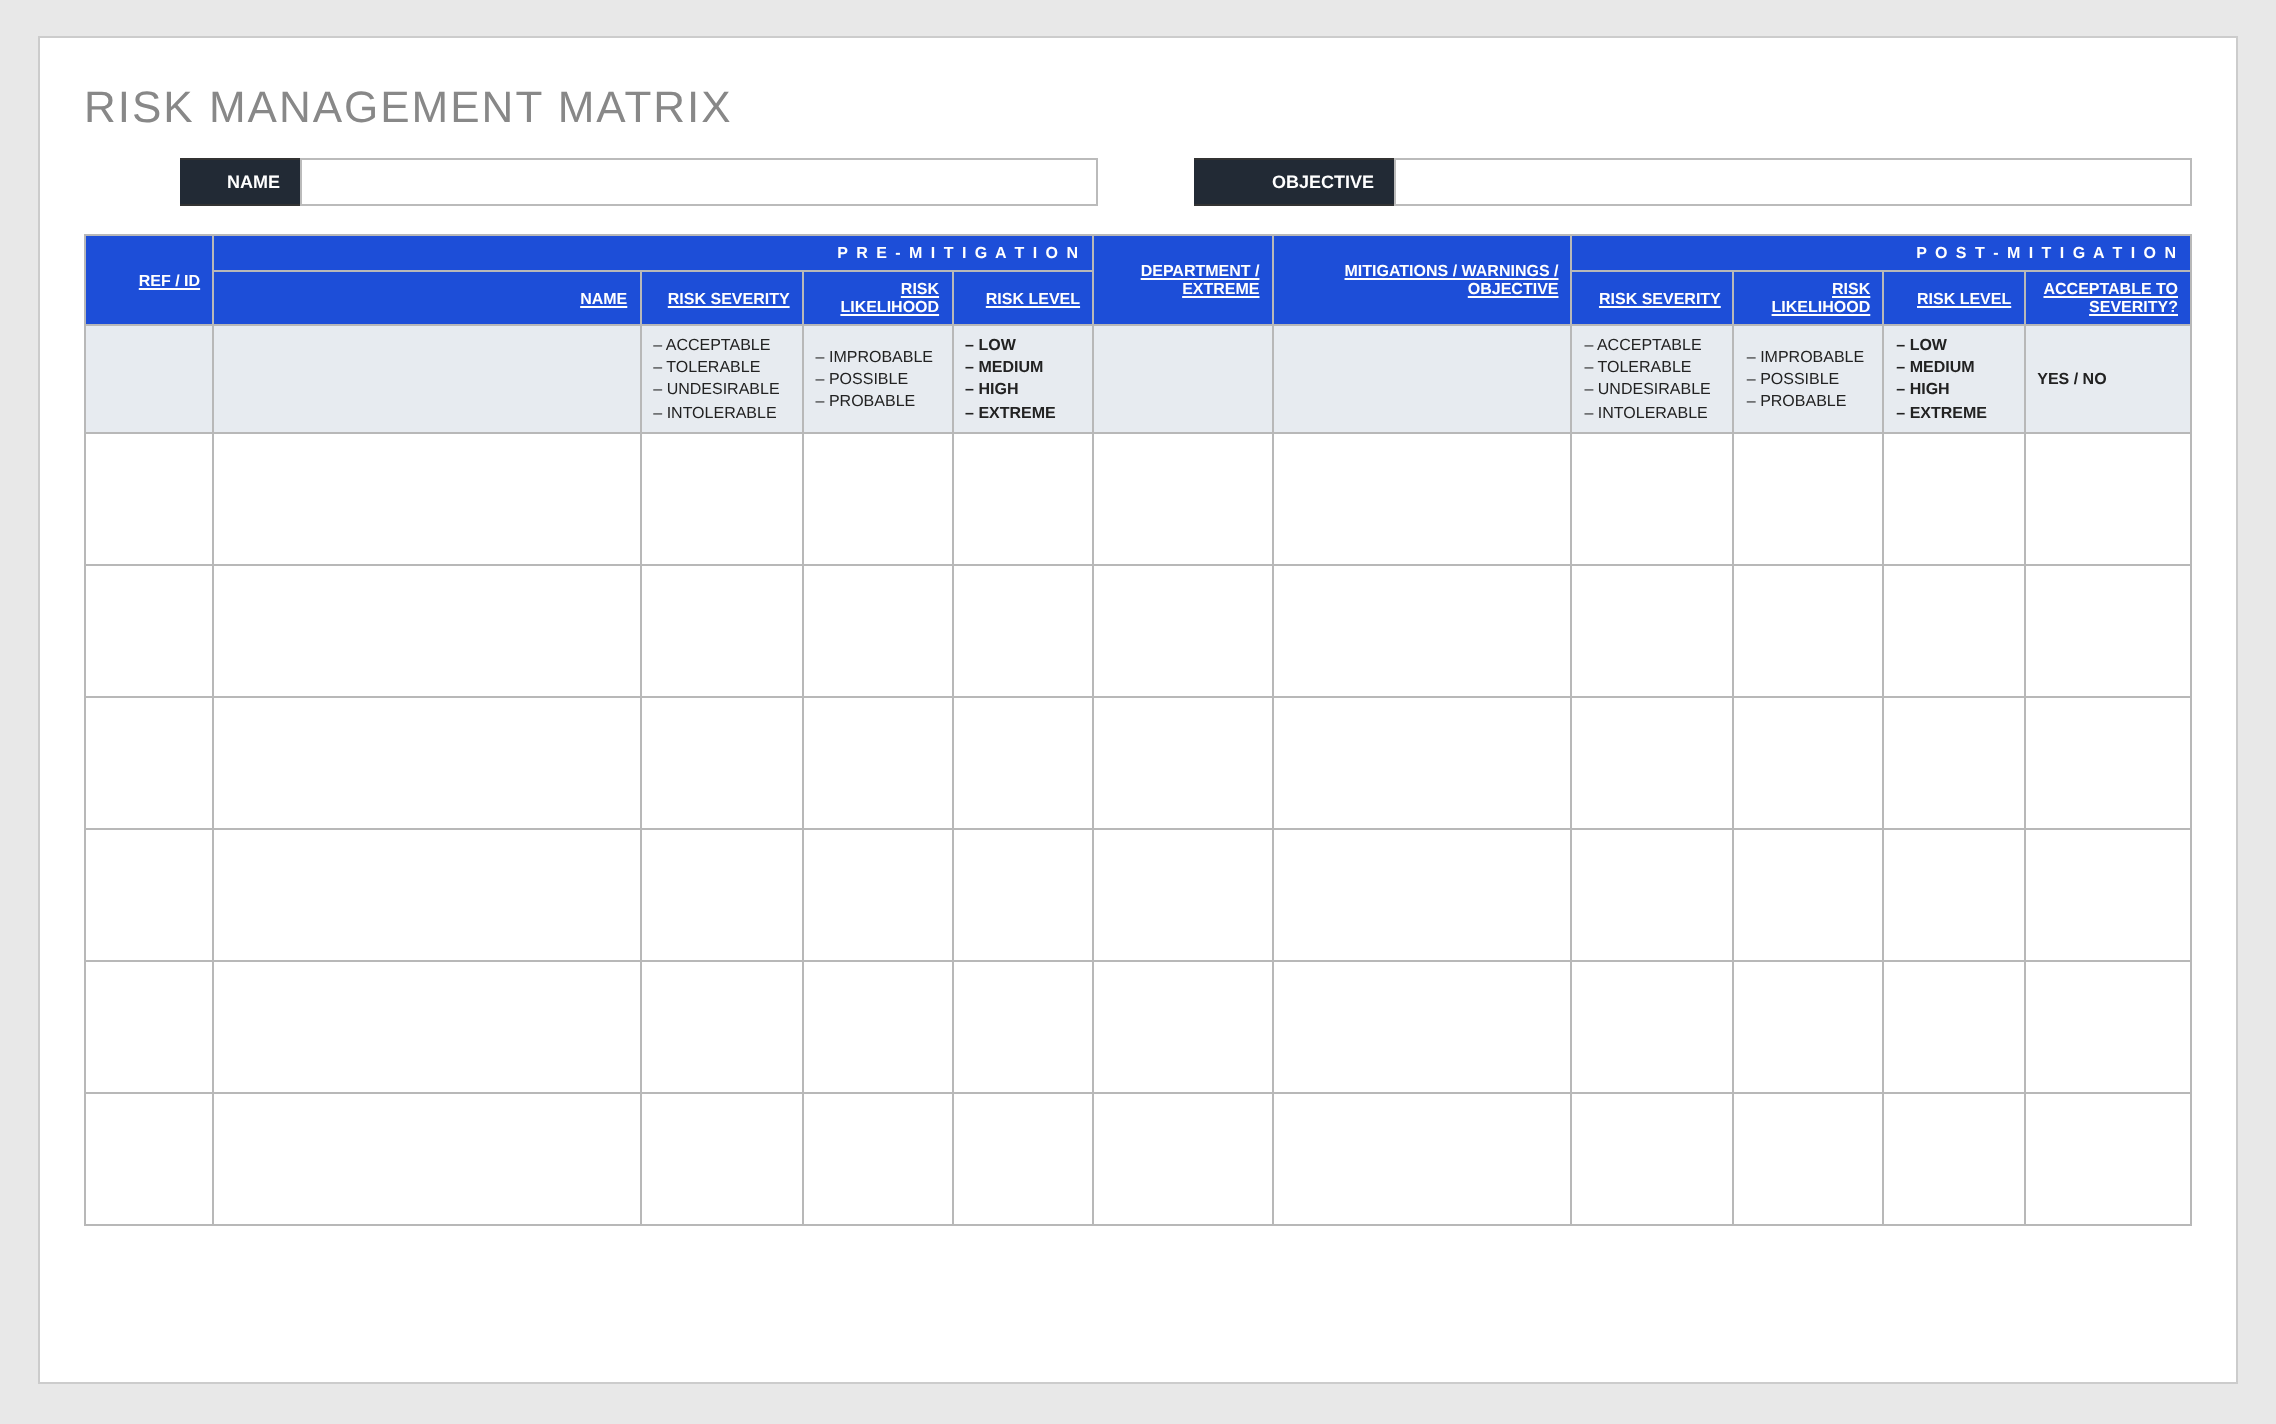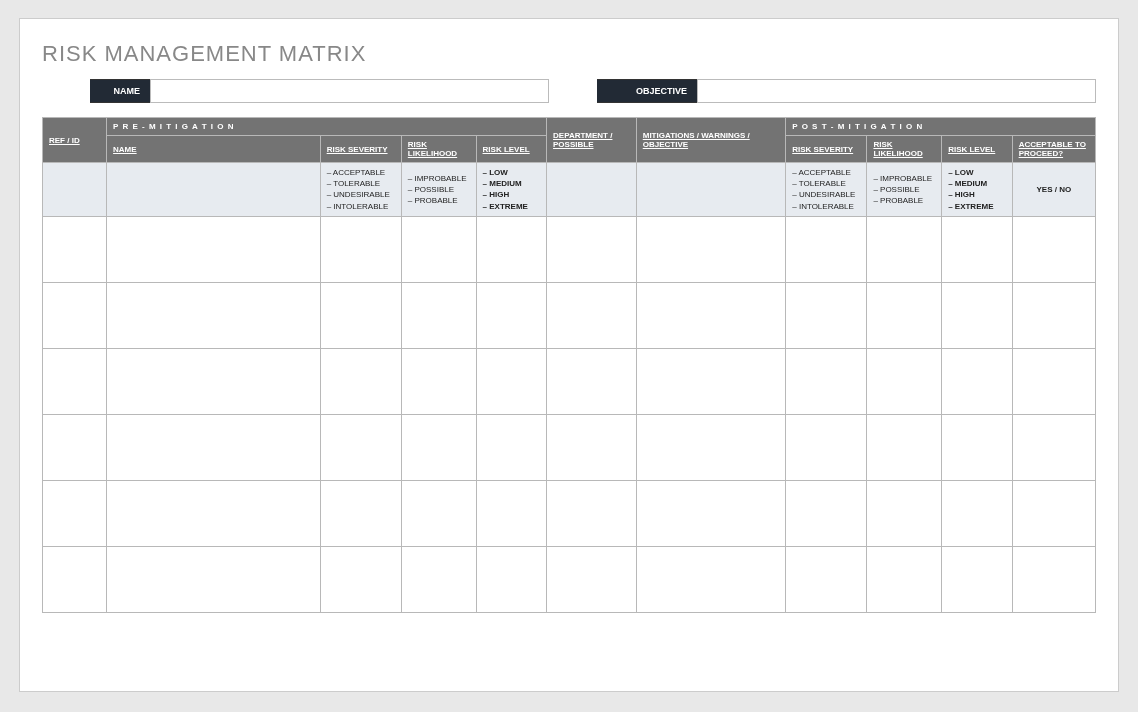--- a/index.html
+++ b/index.html
@@ -52,37 +52,37 @@
     border-collapse: collapse;
     table-layout: fixed;
   }
   table.matrix th, table.matrix td {
     border: 1px solid #b8b8b8;
     font-size: 8px;
     vertical-align: middle;
     padding: 4px 6px;
   }
   th.group, th.col {
-    background: #737373;
+    background: #1d4ed8;
     color: #fff;
     font-weight: 700;
-    text-align: left;
+    text-align: right;
     letter-spacing: 1px;
   }
   th.group { padding: 5px 4px; }
   th.col   { padding: 6px 4px; letter-spacing: 0; text-decoration: underline; }
   tr.hints td {
     background: #e7ebf0;
     color: #222;
     font-size: 8px;
     line-height: 1.4;
     height: 46px;
   }
   tr.hints td.bold { font-weight: 700; margin-left: 21px; }
-  tr.hints td.center { text-align: center; }
+  tr.hints td.center { text-align: left; }
   tr.data td {
     background: #fff;
     height: 66px;
   }
   
   col.c-ref  { width: 60px; }
   col.c-risk { width: 200px; }
   col.c-sev  { width: 76px; }
   col.c-lik  { width: 70px; }
   col.c-lvl  { width: 66px; }
@@ -120,33 +120,33 @@
         <col class="c-mit">
       <col class="c-sev2">
         <col class="c-lik2">
         <col class="c-lvl2">
         <col class="c-acc">
     </colgroup>
     <thead>
       <tr>
         <th class="col" rowspan="2">REF / ID</th>
         <th class="group" colspan="4">P R E - M I T I G A T I O N</th>
-        <th class="col" rowspan="2">DEPARTMENT / POSSIBLE</th>
+        <th class="col" rowspan="2">DEPARTMENT / EXTREME</th>
         <th class="col" rowspan="2">MITIGATIONS / WARNINGS / OBJECTIVE</th>
         <th class="group" colspan="4">P O S T - M I T I G A T I O N</th>
       </tr>
       <tr>
         <th class="col">NAME</th>
         <th class="col">RISK SEVERITY</th>
         <th class="col">RISK LIKELIHOOD</th>
         <th class="col">RISK LEVEL</th>
         <th class="col">RISK SEVERITY</th>
         <th class="col">RISK LIKELIHOOD</th>
         <th class="col">RISK LEVEL</th>
-        <th class="col">ACCEPTABLE TO PROCEED?</th>
+        <th class="col">ACCEPTABLE TO SEVERITY?</th>
       </tr>
       <tr class="hints">
         <td></td>
         <td></td>
         <td><span class="hint-line">– ACCEPTABLE</span><br><span class="hint-line">– TOLERABLE</span><br><span class="hint-line">– UNDESIRABLE</span><br><span class="hint-line">– INTOLERABLE</span></td>
         <td><span class="hint-line">– IMPROBABLE</span><br><span class="hint-line">– POSSIBLE</span><br><span class="hint-line">– PROBABLE</span></td>
         <td class="bold"><span class="hint-line">– LOW</span><br><span class="hint-line">– MEDIUM</span><br><span class="hint-line">– HIGH</span><br><span class="hint-line">– EXTREME</span></td>
         <td></td>
         <td></td>
         <td><span class="hint-line">– ACCEPTABLE</span><br><span class="hint-line">– TOLERABLE</span><br><span class="hint-line">– UNDESIRABLE</span><br><span class="hint-line">– INTOLERABLE</span></td>

